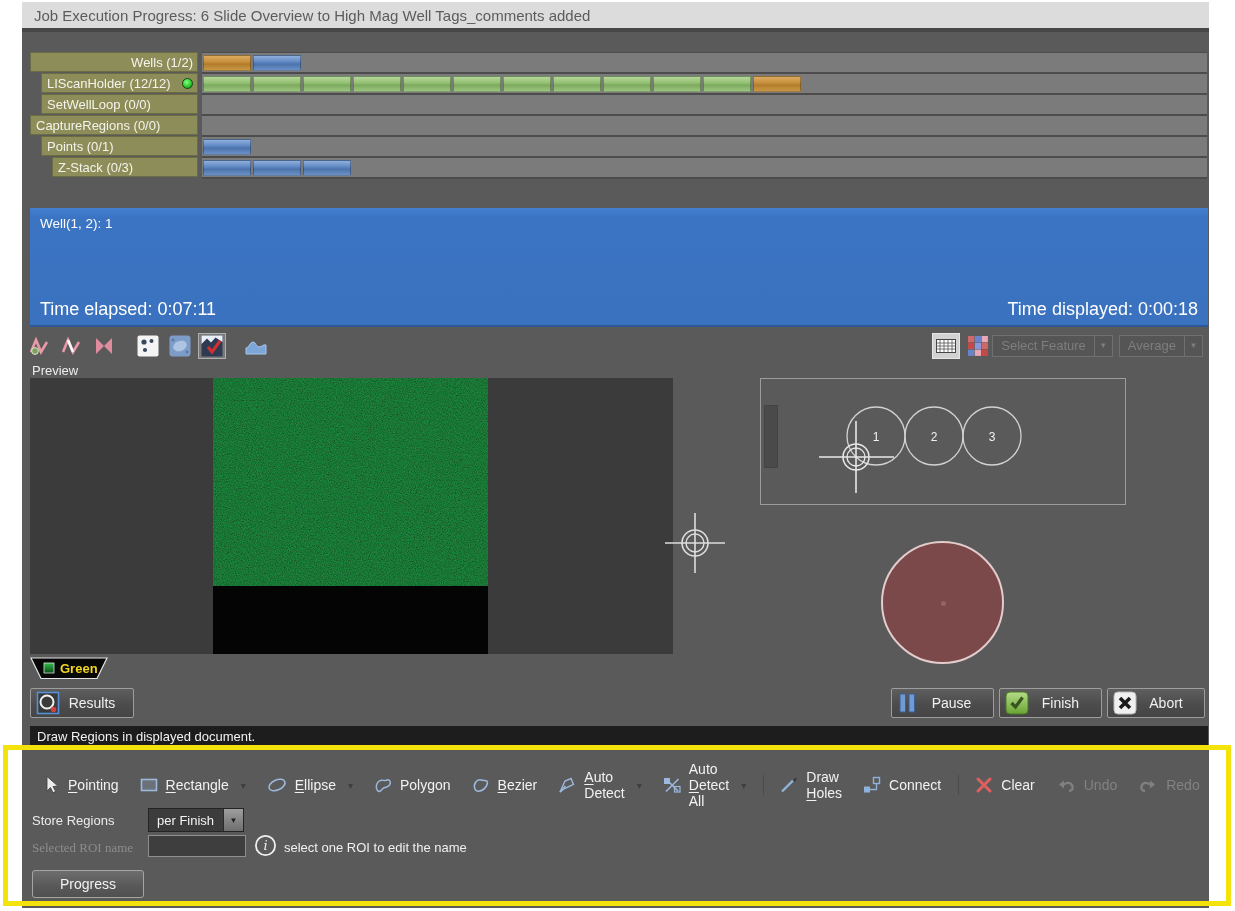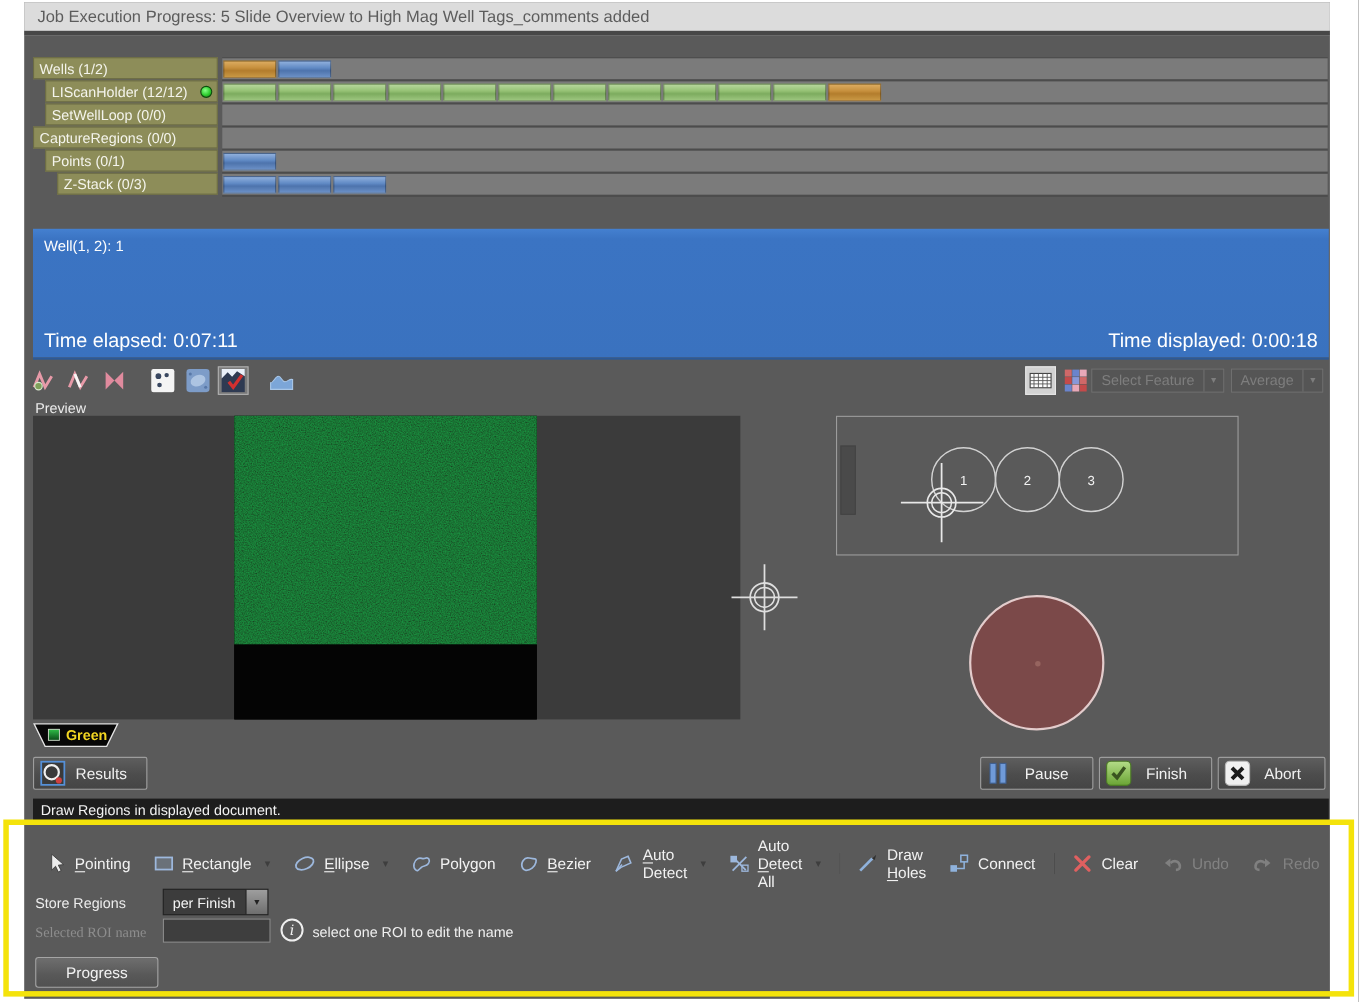--- a/index.html
+++ b/index.html
@@ -106,25 +106,25 @@
   
   .highlight-box { position:absolute; left:3px; top:745px; width:1228px; height:161px;
     border:5px solid #f4e30b; pointer-events:none; z-index:40; }
 </style>
 </head>
 <body>
 
 <div class="canvas">
   <div class="window">
 
-    <div class="titlebar">Job Execution Progress: 5 Slide Overview to High Mag Well Tags_comments added</div>
+    <div class="titlebar">Job Execution Progress: 6 Slide Overview to High Mag Well Tags_comments added</div>
 
     <div class="tree">
         <div class="tree-row">
-          <div class="tree-label-box" style="margin-left: 0px;">
+          <div class="tree-label-box" style="margin-left: 0px; justify-content: flex-end;">
             <span>Wells (1/2)</span>
           </div>
         </div>
         <div class="tree-row">
           <div class="tree-label-box" style="margin-left: 11px;">
             <span>LIScanHolder (12/12)</span>
             <span class="led"></span>
           </div>
         </div>
         <div class="tree-row">

